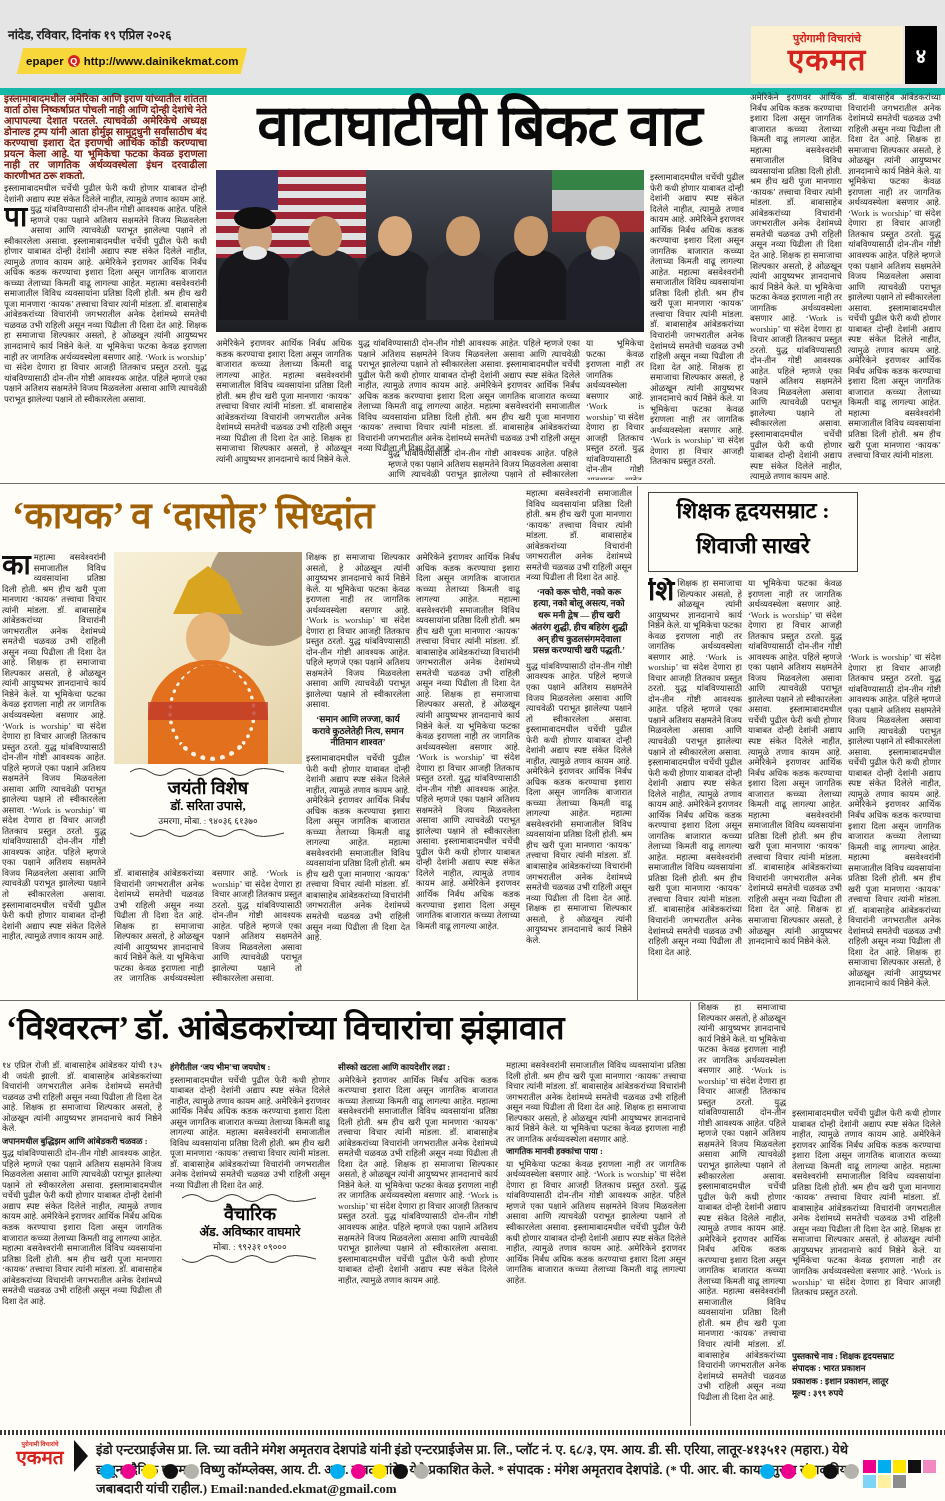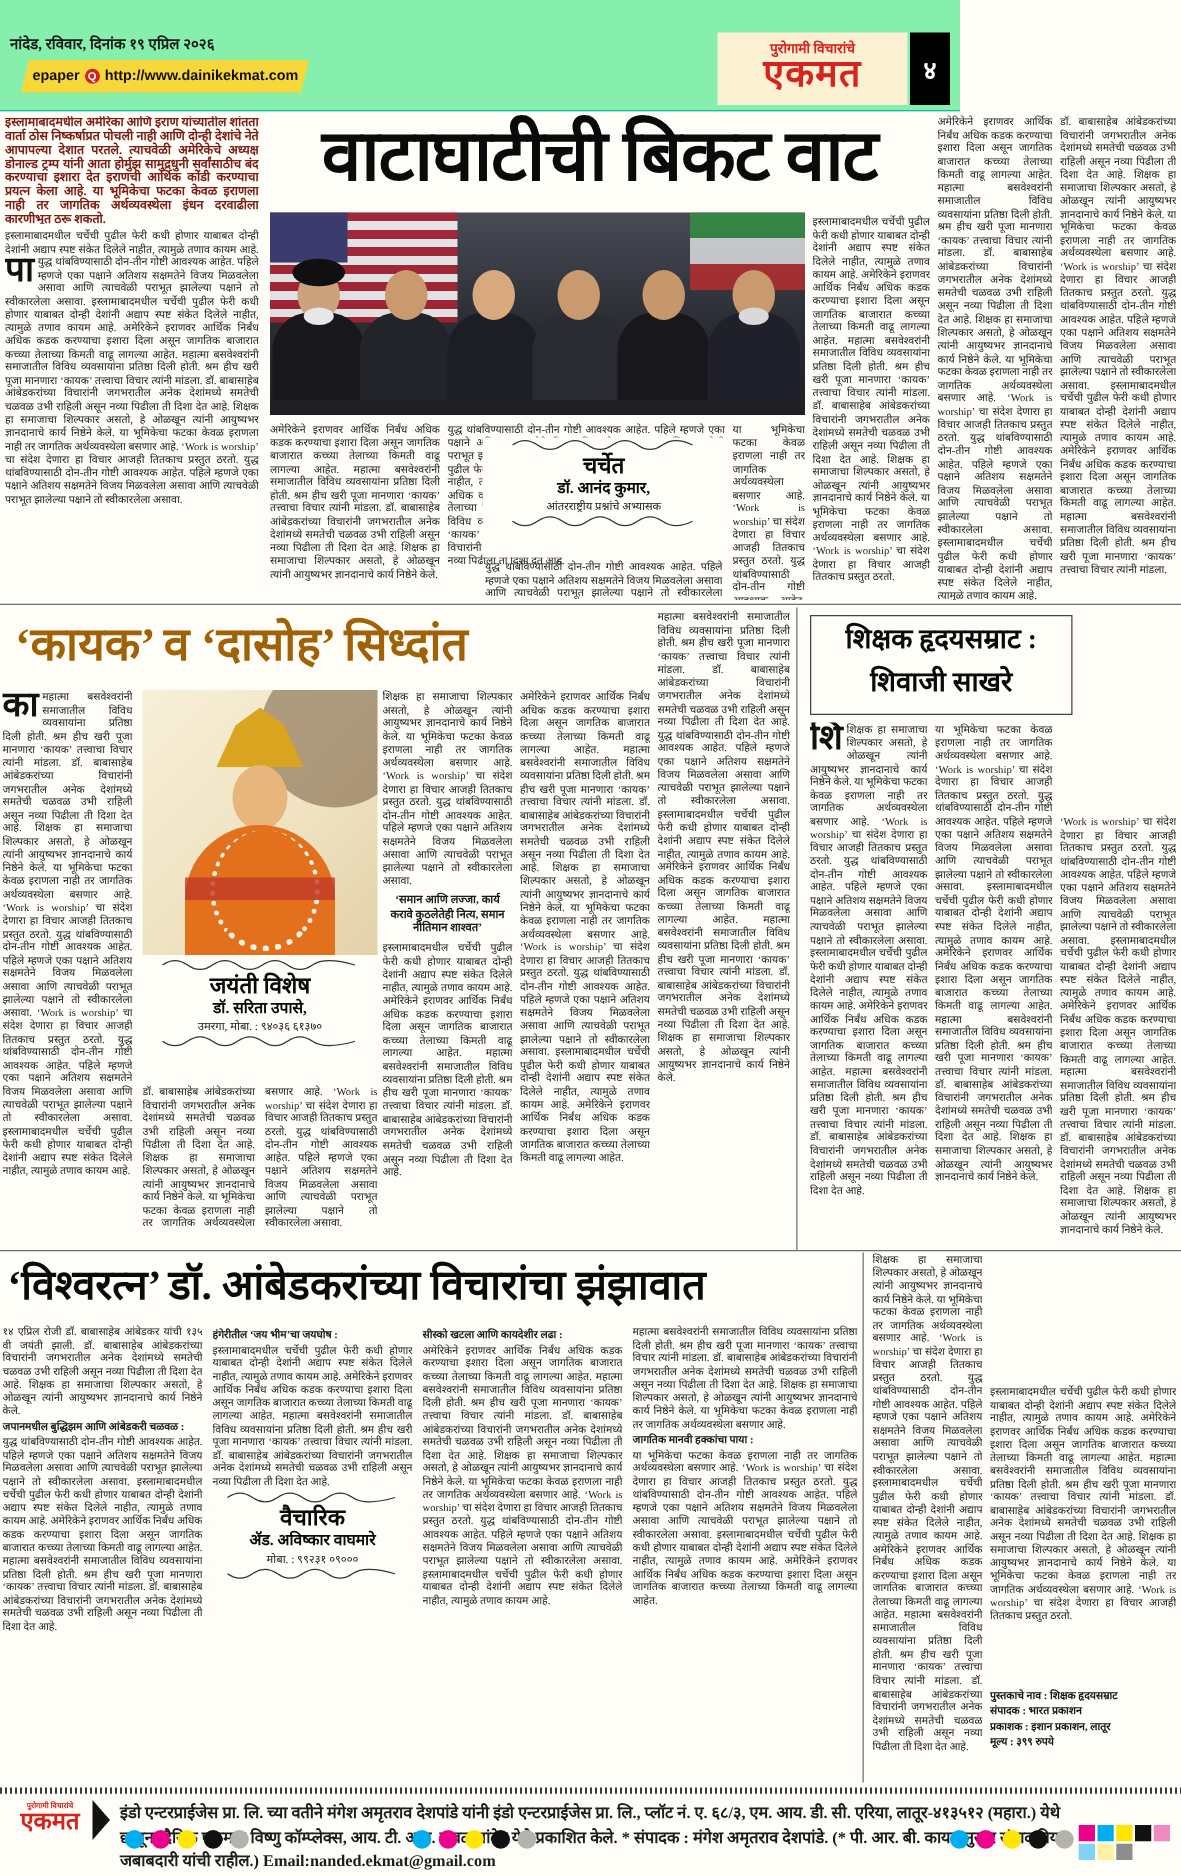--- a/index.html
+++ b/index.html
@@ -1,19 +1,19 @@
 <!DOCTYPE html>
 <html><head>
 <meta charset="utf-8">
 <style>
   html,body{margin:0;padding:0;background:#e9e9e9;}
   .page{position:relative;width:945px;height:1501px;background:#fffdf8;margin:0 auto;
         font-family:"Liberation Serif","DejaVu Serif",serif;overflow:hidden;}
   
-  .header{position:absolute;left:0;top:0;width:768px;height:88px;background:#86efac;border-bottom:1px solid #14b8a6;}
+  .header{position:absolute;left:0;top:0;width:945px;height:88px;background:#e5e5e5;border-bottom:7px solid #14b8a6;}
   .dateline{position:absolute;left:8px;top:26px;font-size:12px;font-weight:bold;color:#1b1b1b;}
   .ribbon{position:absolute;left:20px;top:48px;width:224px;height:26px;background:#f8d73a;
           transform:skewX(-14deg);display:flex;align-items:center;justify-content:center;}
   .ribbon-inner{transform:skewX(14deg);font-family:"Liberation Sans",sans-serif;font-size:11.5px;font-weight:bold;color:#111;display:flex;align-items:center;gap:4px;}
   .globe{display:inline-block;width:12px;height:12px;border-radius:50%;background:#d6231e;color:#fff;
          font-size:9px;line-height:12px;text-align:center;font-weight:bold;}
   .sunday{position:absolute;left:330px;top:12px;width:330px;text-align:center;color:#e2241d;
           font-size:37px;font-weight:bold;font-style:italic;letter-spacing:2px;
           text-shadow:1px 1px 0 #f9b5ae;}
   .brandbox{position:absolute;right:42px;top:26px;width:152px;height:58px;background:#fbf0d2;text-align:center;}
@@ -155,31 +155,20 @@
     <span class="dropcap">पा</span>
     <span>युद्ध थांबविण्यासाठी दोन-तीन गोष्टी आवश्यक आहेत. पहिले म्हणजे एका पक्षाने अतिशय सक्षमतेने विजय मिळवलेला असावा आणि त्याचवेळी पराभूत झालेल्या पक्षाने तो स्वीकारलेला असावा. इस्लामाबादमधील चर्चेची पुढील फेरी कधी होणार याबाबत दोन्ही देशांनी अद्याप स्पष्ट संकेत दिलेले नाहीत, त्यामुळे तणाव कायम आहे. अमेरिकेने इराणवर आर्थिक निर्बंध अधिक कडक करण्याचा इशारा दिला असून जागतिक बाजारात कच्च्या तेलाच्या किमती वाढू लागल्या आहेत. महात्मा बसवेश्वरांनी समाजातील विविध व्यवसायांना प्रतिष्ठा दिली होती. श्रम हीच खरी पूजा मानणारा ‘कायक’ तत्त्वाचा विचार त्यांनी मांडला. डॉ. बाबासाहेब आंबेडकरांच्या विचारांनी जगभरातील अनेक देशांमध्ये समतेची चळवळ उभी राहिली असून नव्या पिढीला ती दिशा देत आहे. शिक्षक हा समाजाचा शिल्पकार असतो, हे ओळखून त्यांनी आयुष्यभर ज्ञानदानाचे कार्य निष्ठेने केले. या भूमिकेचा फटका केवळ इराणला नाही तर जागतिक अर्थव्यवस्थेला बसणार आहे. ‘Work is worship’ चा संदेश देणारा हा विचार आजही तितकाच प्रस्तुत ठरतो. युद्ध थांबविण्यासाठी दोन-तीन गोष्टी आवश्यक आहेत. पहिले म्हणजे एका पक्षाने अतिशय सक्षमतेने विजय मिळवलेला असावा आणि त्याचवेळी पराभूत झालेल्या पक्षाने तो स्वीकारलेला असावा.</span>
   </div>
   <div class="col" style="left:216px;top:338px;width:136px;height:142px"><span>अमेरिकेने इराणवर आर्थिक निर्बंध अधिक कडक करण्याचा इशारा दिला असून जागतिक बाजारात कच्च्या तेलाच्या किमती वाढू लागल्या आहेत. महात्मा बसवेश्वरांनी समाजातील विविध व्यवसायांना प्रतिष्ठा दिली होती. श्रम हीच खरी पूजा मानणारा ‘कायक’ तत्त्वाचा विचार त्यांनी मांडला. डॉ. बाबासाहेब आंबेडकरांच्या विचारांनी जगभरातील अनेक देशांमध्ये समतेची चळवळ उभी राहिली असून नव्या पिढीला ती दिशा देत आहे. शिक्षक हा समाजाचा शिल्पकार असतो, हे ओळखून त्यांनी आयुष्यभर ज्ञानदानाचे कार्य निष्ठेने केले.</span></div>
   <div class="col" style="left:358px;top:338px;width:222px;height:142px"><span>युद्ध थांबविण्यासाठी दोन-तीन गोष्टी आवश्यक आहेत. पहिले म्हणजे एका पक्षाने अतिशय सक्षमतेने विजय मिळवलेला असावा आणि त्याचवेळी पराभूत झालेल्या पक्षाने तो स्वीकारलेला असावा. इस्लामाबादमधील चर्चेची पुढील फेरी कधी होणार याबाबत दोन्ही देशांनी अद्याप स्पष्ट संकेत दिलेले नाहीत, त्यामुळे तणाव कायम आहे. अमेरिकेने इराणवर आर्थिक निर्बंध अधिक कडक करण्याचा इशारा दिला असून जागतिक बाजारात कच्च्या तेलाच्या किमती वाढू लागल्या आहेत. महात्मा बसवेश्वरांनी समाजातील विविध व्यवसायांना प्रतिष्ठा दिली होती. श्रम हीच खरी पूजा मानणारा ‘कायक’ तत्त्वाचा विचार त्यांनी मांडला. डॉ. बाबासाहेब आंबेडकरांच्या विचारांनी जगभरातील अनेक देशांमध्ये समतेची चळवळ उभी राहिली असून नव्या पिढीला ती दिशा देत आहे.</span></div>
   <div class="col" style="left:586px;top:338px;width:58px;height:142px"><span>या भूमिकेचा फटका केवळ इराणला नाही तर जागतिक अर्थव्यवस्थेला बसणार आहे. ‘Work is worship’ चा संदेश देणारा हा विचार आजही तितकाच प्रस्तुत ठरतो. युद्ध थांबविण्यासाठी दोन-तीन गोष्टी आवश्यक आहेत. पहिले म्हणजे एका पक्षाने अतिशय सक्षमतेने विजय मिळवलेला असावा आणि त्याचवेळी पराभूत झालेल्या पक्षाने तो स्वीकारलेला असावा.</span></div>
   <div class="col" style="left:650px;top:172px;width:94px;height:308px"><span>इस्लामाबादमधील चर्चेची पुढील फेरी कधी होणार याबाबत दोन्ही देशांनी अद्याप स्पष्ट संकेत दिलेले नाहीत, त्यामुळे तणाव कायम आहे. अमेरिकेने इराणवर आर्थिक निर्बंध अधिक कडक करण्याचा इशारा दिला असून जागतिक बाजारात कच्च्या तेलाच्या किमती वाढू लागल्या आहेत. महात्मा बसवेश्वरांनी समाजातील विविध व्यवसायांना प्रतिष्ठा दिली होती. श्रम हीच खरी पूजा मानणारा ‘कायक’ तत्त्वाचा विचार त्यांनी मांडला. डॉ. बाबासाहेब आंबेडकरांच्या विचारांनी जगभरातील अनेक देशांमध्ये समतेची चळवळ उभी राहिली असून नव्या पिढीला ती दिशा देत आहे. शिक्षक हा समाजाचा शिल्पकार असतो, हे ओळखून त्यांनी आयुष्यभर ज्ञानदानाचे कार्य निष्ठेने केले. या भूमिकेचा फटका केवळ इराणला नाही तर जागतिक अर्थव्यवस्थेला बसणार आहे. ‘Work is worship’ चा संदेश देणारा हा विचार आजही तितकाच प्रस्तुत ठरतो.</span></div>
   <div class="col" style="left:750px;top:92px;width:92px;height:388px"><span>अमेरिकेने इराणवर आर्थिक निर्बंध अधिक कडक करण्याचा इशारा दिला असून जागतिक बाजारात कच्च्या तेलाच्या किमती वाढू लागल्या आहेत. महात्मा बसवेश्वरांनी समाजातील विविध व्यवसायांना प्रतिष्ठा दिली होती. श्रम हीच खरी पूजा मानणारा ‘कायक’ तत्त्वाचा विचार त्यांनी मांडला. डॉ. बाबासाहेब आंबेडकरांच्या विचारांनी जगभरातील अनेक देशांमध्ये समतेची चळवळ उभी राहिली असून नव्या पिढीला ती दिशा देत आहे. शिक्षक हा समाजाचा शिल्पकार असतो, हे ओळखून त्यांनी आयुष्यभर ज्ञानदानाचे कार्य निष्ठेने केले. या भूमिकेचा फटका केवळ इराणला नाही तर जागतिक अर्थव्यवस्थेला बसणार आहे. ‘Work is worship’ चा संदेश देणारा हा विचार आजही तितकाच प्रस्तुत ठरतो. युद्ध थांबविण्यासाठी दोन-तीन गोष्टी आवश्यक आहेत. पहिले म्हणजे एका पक्षाने अतिशय सक्षमतेने विजय मिळवलेला असावा आणि त्याचवेळी पराभूत झालेल्या पक्षाने तो स्वीकारलेला असावा. इस्लामाबादमधील चर्चेची पुढील फेरी कधी होणार याबाबत दोन्ही देशांनी अद्याप स्पष्ट संकेत दिलेले नाहीत, त्यामुळे तणाव कायम आहे.</span></div>
   <div class="col" style="left:848px;top:92px;width:93px;height:388px"><span>डॉ. बाबासाहेब आंबेडकरांच्या विचारांनी जगभरातील अनेक देशांमध्ये समतेची चळवळ उभी राहिली असून नव्या पिढीला ती दिशा देत आहे. शिक्षक हा समाजाचा शिल्पकार असतो, हे ओळखून त्यांनी आयुष्यभर ज्ञानदानाचे कार्य निष्ठेने केले. या भूमिकेचा फटका केवळ इराणला नाही तर जागतिक अर्थव्यवस्थेला बसणार आहे. ‘Work is worship’ चा संदेश देणारा हा विचार आजही तितकाच प्रस्तुत ठरतो. युद्ध थांबविण्यासाठी दोन-तीन गोष्टी आवश्यक आहेत. पहिले म्हणजे एका पक्षाने अतिशय सक्षमतेने विजय मिळवलेला असावा आणि त्याचवेळी पराभूत झालेल्या पक्षाने तो स्वीकारलेला असावा. इस्लामाबादमधील चर्चेची पुढील फेरी कधी होणार याबाबत दोन्ही देशांनी अद्याप स्पष्ट संकेत दिलेले नाहीत, त्यामुळे तणाव कायम आहे. अमेरिकेने इराणवर आर्थिक निर्बंध अधिक कडक करण्याचा इशारा दिला असून जागतिक बाजारात कच्च्या तेलाच्या किमती वाढू लागल्या आहेत. महात्मा बसवेश्वरांनी समाजातील विविध व्यवसायांना प्रतिष्ठा दिली होती. श्रम हीच खरी पूजा मानणारा ‘कायक’ तत्त्वाचा विचार त्यांनी मांडला.</span></div>
 
-  <div class="bybox" style="left:386px;top:350px;width:194px;height:96px">
-    <svg class="flourish" width="150" height="10" viewBox="0 0 150 10">
-        <path d="M2 5 Q 12 -2 22 5 T 42 5 T 62 5 T 82 5 T 102 5 T 122 5 T 146 5" stroke="#333" fill="none"></path>
-      </svg>
-    <div class="label">चर्चेत</div>
-    <div class="author">डॉ. आनंद कुमार,</div>
-    <div class="contact">आंतरराष्ट्रीय प्रश्नांचे अभ्यासक</div>
-    <svg class="flourish" width="150" height="10" viewBox="0 0 150 10">
-        <path d="M2 5 Q 12 12 22 5 T 42 5 T 62 5 T 82 5 T 102 5 T 122 5 T 146 5" stroke="#333" fill="none"></path>
-      </svg>
-  </div>
   <div class="col" style="left:388px;top:448px;width:190px;height:32px"><span>युद्ध थांबविण्यासाठी दोन-तीन गोष्टी आवश्यक आहेत. पहिले म्हणजे एका पक्षाने अतिशय सक्षमतेने विजय मिळवलेला असावा आणि त्याचवेळी पराभूत झालेल्या पक्षाने तो स्वीकारलेला असावा. इस्लामाबादमधील चर्चेची पुढील फेरी कधी होणार याबाबत दोन्ही देशांनी अद्याप स्पष्ट संकेत दिलेले नाहीत, त्यामुळे तणाव कायम आहे.</span></div>
 
   <div class="hrule" style="left:0;top:483px;width:945px"></div>
 
   <div class="h-kayak">‘कायक’ व ‘दासोह’ सिध्दांत</div>
   <div class="vrule" style="left:637px;top:486px;height:514px"></div>
 
   <div class="col" style="left:2px;top:552px;width:104px;height:446px">
     <span class="dropcap">का</span>
     <span>महात्मा बसवेश्वरांनी समाजातील विविध व्यवसायांना प्रतिष्ठा दिली होती. श्रम हीच खरी पूजा मानणारा ‘कायक’ तत्त्वाचा विचार त्यांनी मांडला. डॉ. बाबासाहेब आंबेडकरांच्या विचारांनी जगभरातील अनेक देशांमध्ये समतेची चळवळ उभी राहिली असून नव्या पिढीला ती दिशा देत आहे. शिक्षक हा समाजाचा शिल्पकार असतो, हे ओळखून त्यांनी आयुष्यभर ज्ञानदानाचे कार्य निष्ठेने केले. या भूमिकेचा फटका केवळ इराणला नाही तर जागतिक अर्थव्यवस्थेला बसणार आहे. ‘Work is worship’ चा संदेश देणारा हा विचार आजही तितकाच प्रस्तुत ठरतो. युद्ध थांबविण्यासाठी दोन-तीन गोष्टी आवश्यक आहेत. पहिले म्हणजे एका पक्षाने अतिशय सक्षमतेने विजय मिळवलेला असावा आणि त्याचवेळी पराभूत झालेल्या पक्षाने तो स्वीकारलेला असावा.</span>
@@ -206,20 +195,21 @@
   </div>
   <div class="col" style="left:114px;top:868px;width:188px;height:130px;column-count:2;column-gap:8px"><span>डॉ. बाबासाहेब आंबेडकरांच्या विचारांनी जगभरातील अनेक देशांमध्ये समतेची चळवळ उभी राहिली असून नव्या पिढीला ती दिशा देत आहे. शिक्षक हा समाजाचा शिल्पकार असतो, हे ओळखून त्यांनी आयुष्यभर ज्ञानदानाचे कार्य निष्ठेने केले. या भूमिकेचा फटका केवळ इराणला नाही तर जागतिक अर्थव्यवस्थेला बसणार आहे. ‘Work is worship’ चा संदेश देणारा हा विचार आजही तितकाच प्रस्तुत ठरतो. युद्ध थांबविण्यासाठी दोन-तीन गोष्टी आवश्यक आहेत. पहिले म्हणजे एका पक्षाने अतिशय सक्षमतेने विजय मिळवलेला असावा आणि त्याचवेळी पराभूत झालेल्या पक्षाने तो स्वीकारलेला असावा.</span></div>
   <div class="col" style="left:306px;top:552px;width:104px;height:446px">
     <span>शिक्षक हा समाजाचा शिल्पकार असतो, हे ओळखून त्यांनी आयुष्यभर ज्ञानदानाचे कार्य निष्ठेने केले. या भूमिकेचा फटका केवळ इराणला नाही तर जागतिक अर्थव्यवस्थेला बसणार आहे. ‘Work is worship’ चा संदेश देणारा हा विचार आजही तितकाच प्रस्तुत ठरतो. युद्ध थांबविण्यासाठी दोन-तीन गोष्टी आवश्यक आहेत. पहिले म्हणजे एका पक्षाने अतिशय सक्षमतेने विजय मिळवलेला असावा आणि त्याचवेळी पराभूत झालेल्या पक्षाने तो स्वीकारलेला असावा.</span>
     <span class="quoteblock">‘समान आणि लज्जा, कार्य करावे कुठलेतेही नित्य, समान नीतिमान शाश्वत’</span>
     <span>इस्लामाबादमधील चर्चेची पुढील फेरी कधी होणार याबाबत दोन्ही देशांनी अद्याप स्पष्ट संकेत दिलेले नाहीत, त्यामुळे तणाव कायम आहे. अमेरिकेने इराणवर आर्थिक निर्बंध अधिक कडक करण्याचा इशारा दिला असून जागतिक बाजारात कच्च्या तेलाच्या किमती वाढू लागल्या आहेत. महात्मा बसवेश्वरांनी समाजातील विविध व्यवसायांना प्रतिष्ठा दिली होती. श्रम हीच खरी पूजा मानणारा ‘कायक’ तत्त्वाचा विचार त्यांनी मांडला. डॉ. बाबासाहेब आंबेडकरांच्या विचारांनी जगभरातील अनेक देशांमध्ये समतेची चळवळ उभी राहिली असून नव्या पिढीला ती दिशा देत आहे.</span>
   </div>
   <div class="col" style="left:416px;top:552px;width:104px;height:446px"><span>अमेरिकेने इराणवर आर्थिक निर्बंध अधिक कडक करण्याचा इशारा दिला असून जागतिक बाजारात कच्च्या तेलाच्या किमती वाढू लागल्या आहेत. महात्मा बसवेश्वरांनी समाजातील विविध व्यवसायांना प्रतिष्ठा दिली होती. श्रम हीच खरी पूजा मानणारा ‘कायक’ तत्त्वाचा विचार त्यांनी मांडला. डॉ. बाबासाहेब आंबेडकरांच्या विचारांनी जगभरातील अनेक देशांमध्ये समतेची चळवळ उभी राहिली असून नव्या पिढीला ती दिशा देत आहे. शिक्षक हा समाजाचा शिल्पकार असतो, हे ओळखून त्यांनी आयुष्यभर ज्ञानदानाचे कार्य निष्ठेने केले. या भूमिकेचा फटका केवळ इराणला नाही तर जागतिक अर्थव्यवस्थेला बसणार आहे. ‘Work is worship’ चा संदेश देणारा हा विचार आजही तितकाच प्रस्तुत ठरतो. युद्ध थांबविण्यासाठी दोन-तीन गोष्टी आवश्यक आहेत. पहिले म्हणजे एका पक्षाने अतिशय सक्षमतेने विजय मिळवलेला असावा आणि त्याचवेळी पराभूत झालेल्या पक्षाने तो स्वीकारलेला असावा. इस्लामाबादमधील चर्चेची पुढील फेरी कधी होणार याबाबत दोन्ही देशांनी अद्याप स्पष्ट संकेत दिलेले नाहीत, त्यामुळे तणाव कायम आहे. अमेरिकेने इराणवर आर्थिक निर्बंध अधिक कडक करण्याचा इशारा दिला असून जागतिक बाजारात कच्च्या तेलाच्या किमती वाढू लागल्या आहेत.</span></div>
   <div class="col" style="left:526px;top:488px;width:106px;height:510px">
     <span>महात्मा बसवेश्वरांनी समाजातील विविध व्यवसायांना प्रतिष्ठा दिली होती. श्रम हीच खरी पूजा मानणारा ‘कायक’ तत्त्वाचा विचार त्यांनी मांडला. डॉ. बाबासाहेब आंबेडकरांच्या विचारांनी जगभरातील अनेक देशांमध्ये समतेची चळवळ उभी राहिली असून नव्या पिढीला ती दिशा देत आहे.</span>
+    <span class="quoteblock">‘नको करू चोरी, नको करू हत्या, नको बोलू असत्य, नको धरू मनी द्वेष — हीच खरी अंतरंग शुद्धी, हीच बहिरंग शुद्धी अन् हीच कुडलसंगमदेवाला प्रसन्न करण्याची खरी पद्धती.’</span>
     <span>युद्ध थांबविण्यासाठी दोन-तीन गोष्टी आवश्यक आहेत. पहिले म्हणजे एका पक्षाने अतिशय सक्षमतेने विजय मिळवलेला असावा आणि त्याचवेळी पराभूत झालेल्या पक्षाने तो स्वीकारलेला असावा. इस्लामाबादमधील चर्चेची पुढील फेरी कधी होणार याबाबत दोन्ही देशांनी अद्याप स्पष्ट संकेत दिलेले नाहीत, त्यामुळे तणाव कायम आहे. अमेरिकेने इराणवर आर्थिक निर्बंध अधिक कडक करण्याचा इशारा दिला असून जागतिक बाजारात कच्च्या तेलाच्या किमती वाढू लागल्या आहेत. महात्मा बसवेश्वरांनी समाजातील विविध व्यवसायांना प्रतिष्ठा दिली होती. श्रम हीच खरी पूजा मानणारा ‘कायक’ तत्त्वाचा विचार त्यांनी मांडला. डॉ. बाबासाहेब आंबेडकरांच्या विचारांनी जगभरातील अनेक देशांमध्ये समतेची चळवळ उभी राहिली असून नव्या पिढीला ती दिशा देत आहे. शिक्षक हा समाजाचा शिल्पकार असतो, हे ओळखून त्यांनी आयुष्यभर ज्ञानदानाचे कार्य निष्ठेने केले.</span>
   </div>
 
   <div class="h-shik-box">
     <div>शिक्षक हृदयसम्राट :</div>
     <div>शिवाजी साखरे</div>
   </div>
   <div class="col" style="left:648px;top:578px;width:94px;height:420px">
     <span class="dropcap">शि</span>
     <span>शिक्षक हा समाजाचा शिल्पकार असतो, हे ओळखून त्यांनी आयुष्यभर ज्ञानदानाचे कार्य निष्ठेने केले. या भूमिकेचा फटका केवळ इराणला नाही तर जागतिक अर्थव्यवस्थेला बसणार आहे. ‘Work is worship’ चा संदेश देणारा हा विचार आजही तितकाच प्रस्तुत ठरतो. युद्ध थांबविण्यासाठी दोन-तीन गोष्टी आवश्यक आहेत. पहिले म्हणजे एका पक्षाने अतिशय सक्षमतेने विजय मिळवलेला असावा आणि त्याचवेळी पराभूत झालेल्या पक्षाने तो स्वीकारलेला असावा. इस्लामाबादमधील चर्चेची पुढील फेरी कधी होणार याबाबत दोन्ही देशांनी अद्याप स्पष्ट संकेत दिलेले नाहीत, त्यामुळे तणाव कायम आहे. अमेरिकेने इराणवर आर्थिक निर्बंध अधिक कडक करण्याचा इशारा दिला असून जागतिक बाजारात कच्च्या तेलाच्या किमती वाढू लागल्या आहेत. महात्मा बसवेश्वरांनी समाजातील विविध व्यवसायांना प्रतिष्ठा दिली होती. श्रम हीच खरी पूजा मानणारा ‘कायक’ तत्त्वाचा विचार त्यांनी मांडला. डॉ. बाबासाहेब आंबेडकरांच्या विचारांनी जगभरातील अनेक देशांमध्ये समतेची चळवळ उभी राहिली असून नव्या पिढीला ती दिशा देत आहे.</span>

